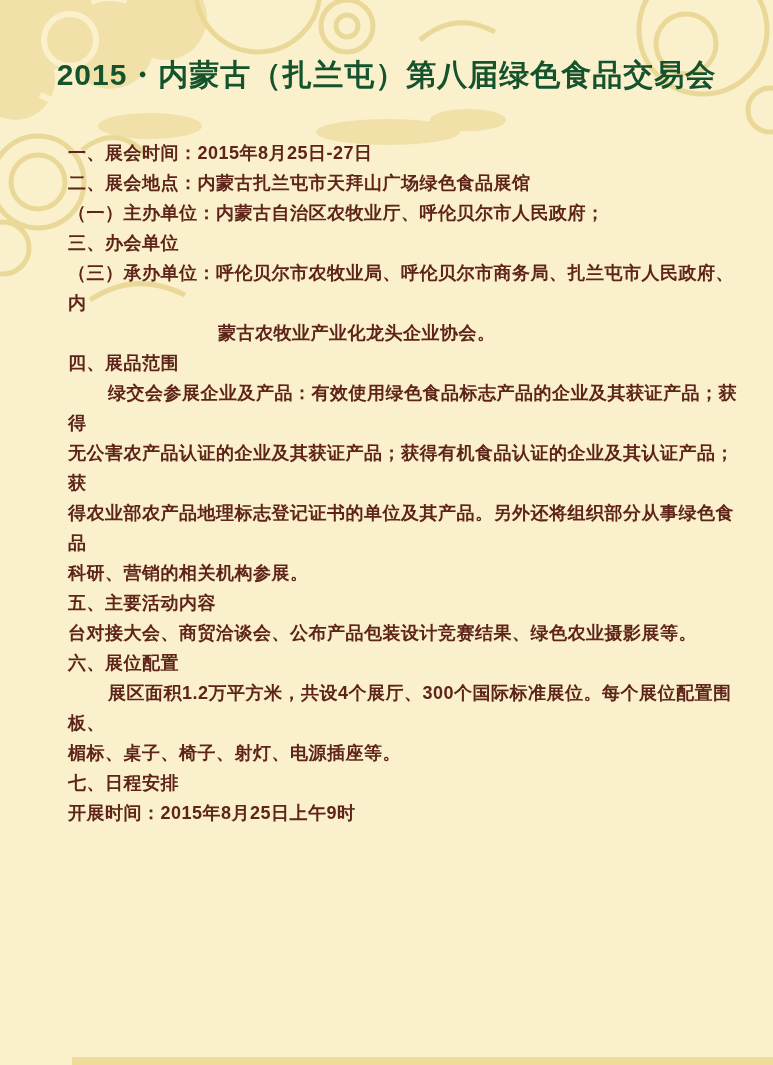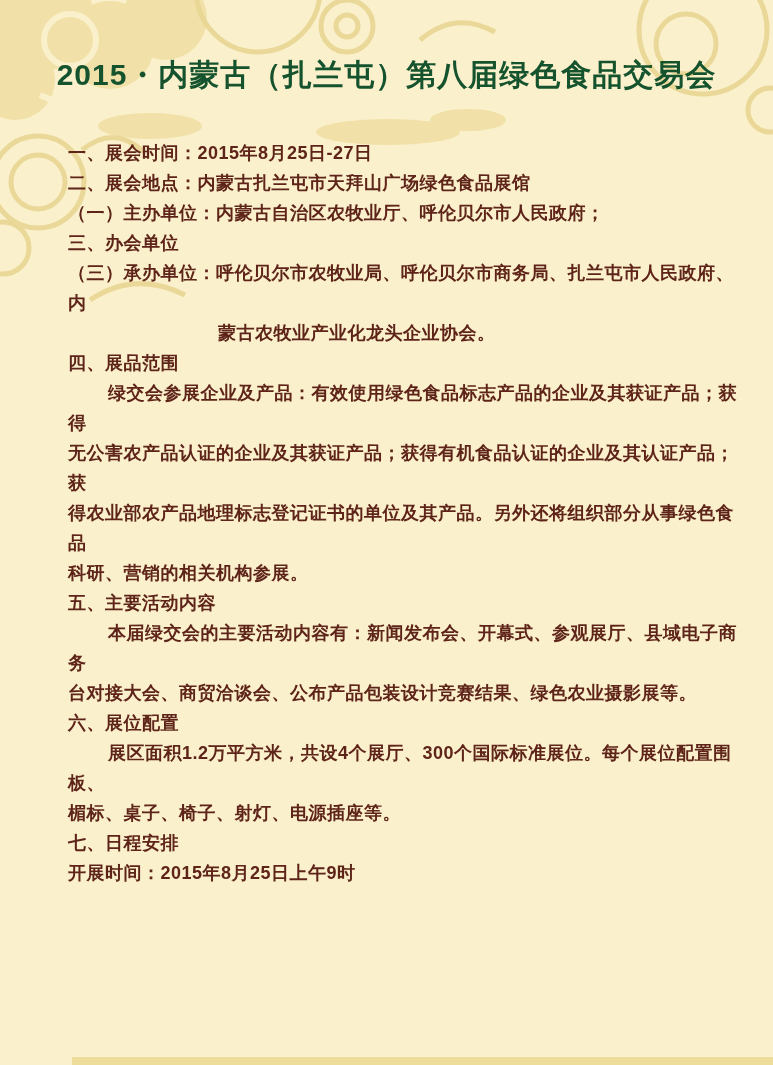--- a/index.html
+++ b/index.html
@@ -84,21 +84,20 @@
     <p class="ln">（一）主办单位：内蒙古自治区农牧业厅、呼伦贝尔市人民政府；</p>
     <p class="ln">三、办会单位</p>
     <p class="ln">（三）承办单位：呼伦贝尔市农牧业局、呼伦贝尔市商务局、扎兰屯市人民政府、内</p>
     <p class="ln hang">蒙古农牧业产业化龙头企业协会。</p>
     <p class="ln">四、展品范围</p>
     <p class="ln indent">绿交会参展企业及产品：有效使用绿色食品标志产品的企业及其获证产品；获得</p>
     <p class="ln">无公害农产品认证的企业及其获证产品；获得有机食品认证的企业及其认证产品；获</p>
     <p class="ln">得农业部农产品地理标志登记证书的单位及其产品。另外还将组织部分从事绿色食品</p>
     <p class="ln">科研、营销的相关机构参展。</p>
     <p class="ln">五、主要活动内容</p>
-    <p class="ln indent">本届绿交会的主要活动内容有：新闻发布会、开幕式、参观展厅、县域电子商务</p>
     <p class="ln">台对接大会、商贸洽谈会、公布产品包装设计竞赛结果、绿色农业摄影展等。</p>
     <p class="ln">六、展位配置</p>
     <p class="ln indent">展区面积1.2万平方米，共设4个展厅、300个国际标准展位。每个展位配置围板、</p>
     <p class="ln">楣标、桌子、椅子、射灯、电源插座等。</p>
     <p class="ln">七、日程安排</p>
     <p class="ln">开展时间：2015年8月25日上午9时</p>
 
   </div>
 
 </div>

